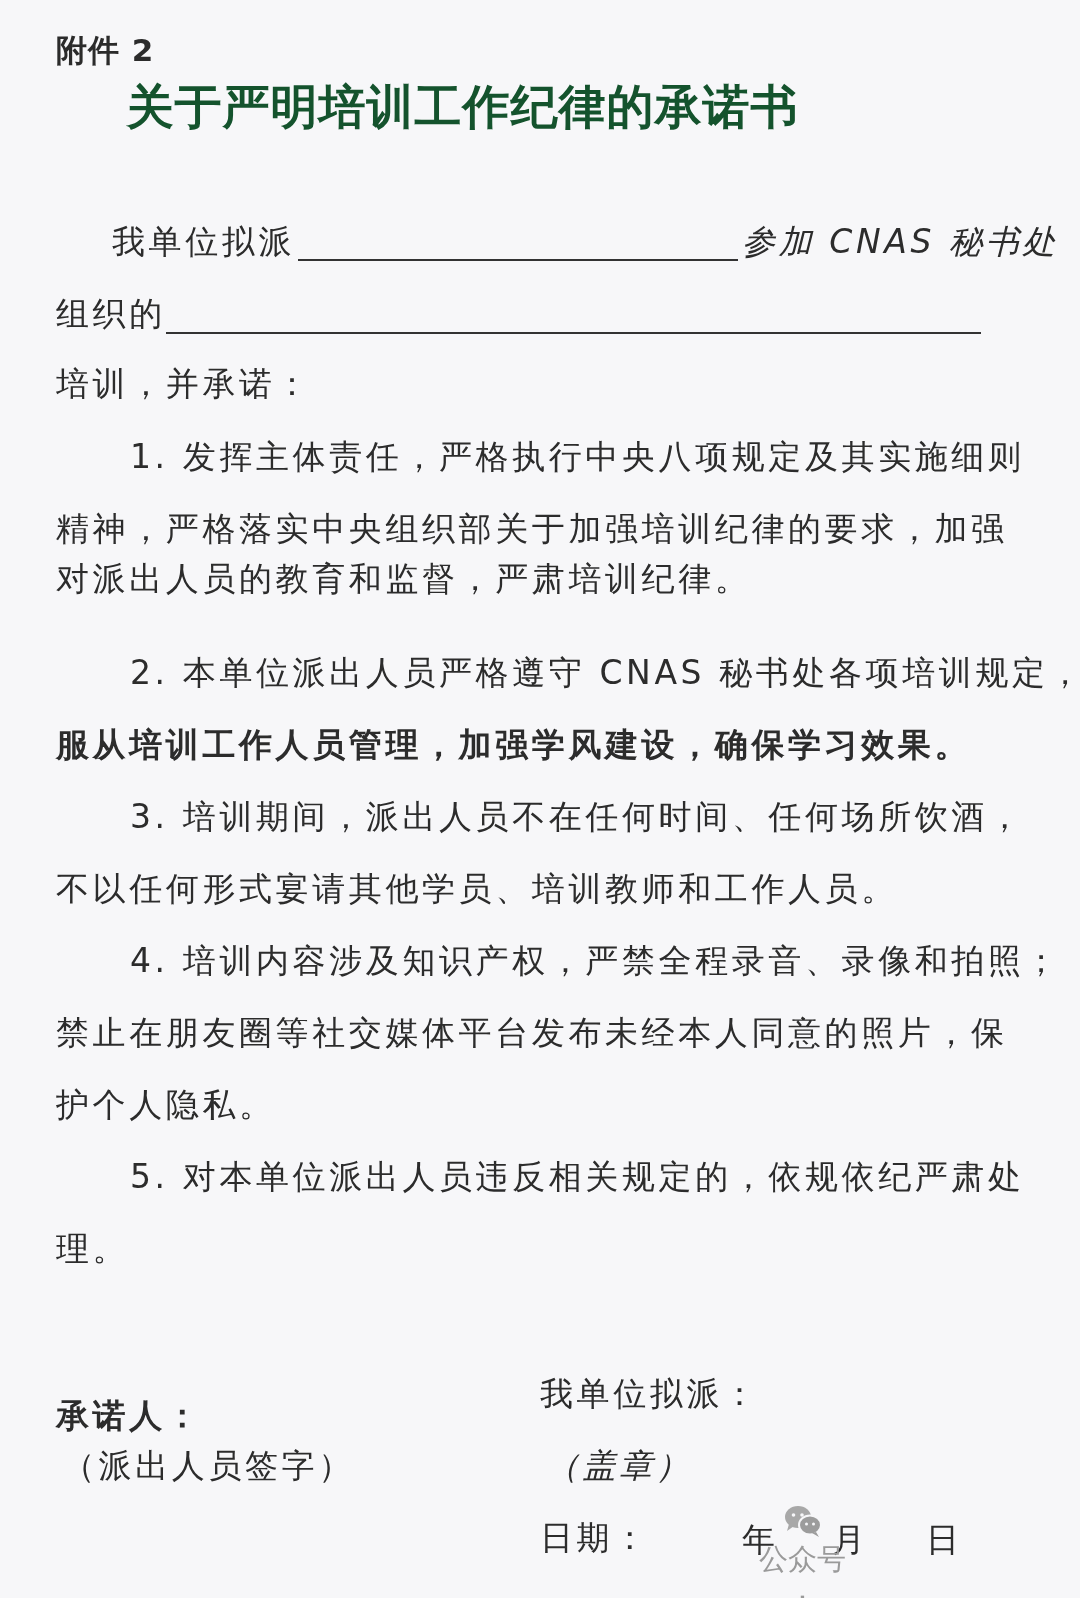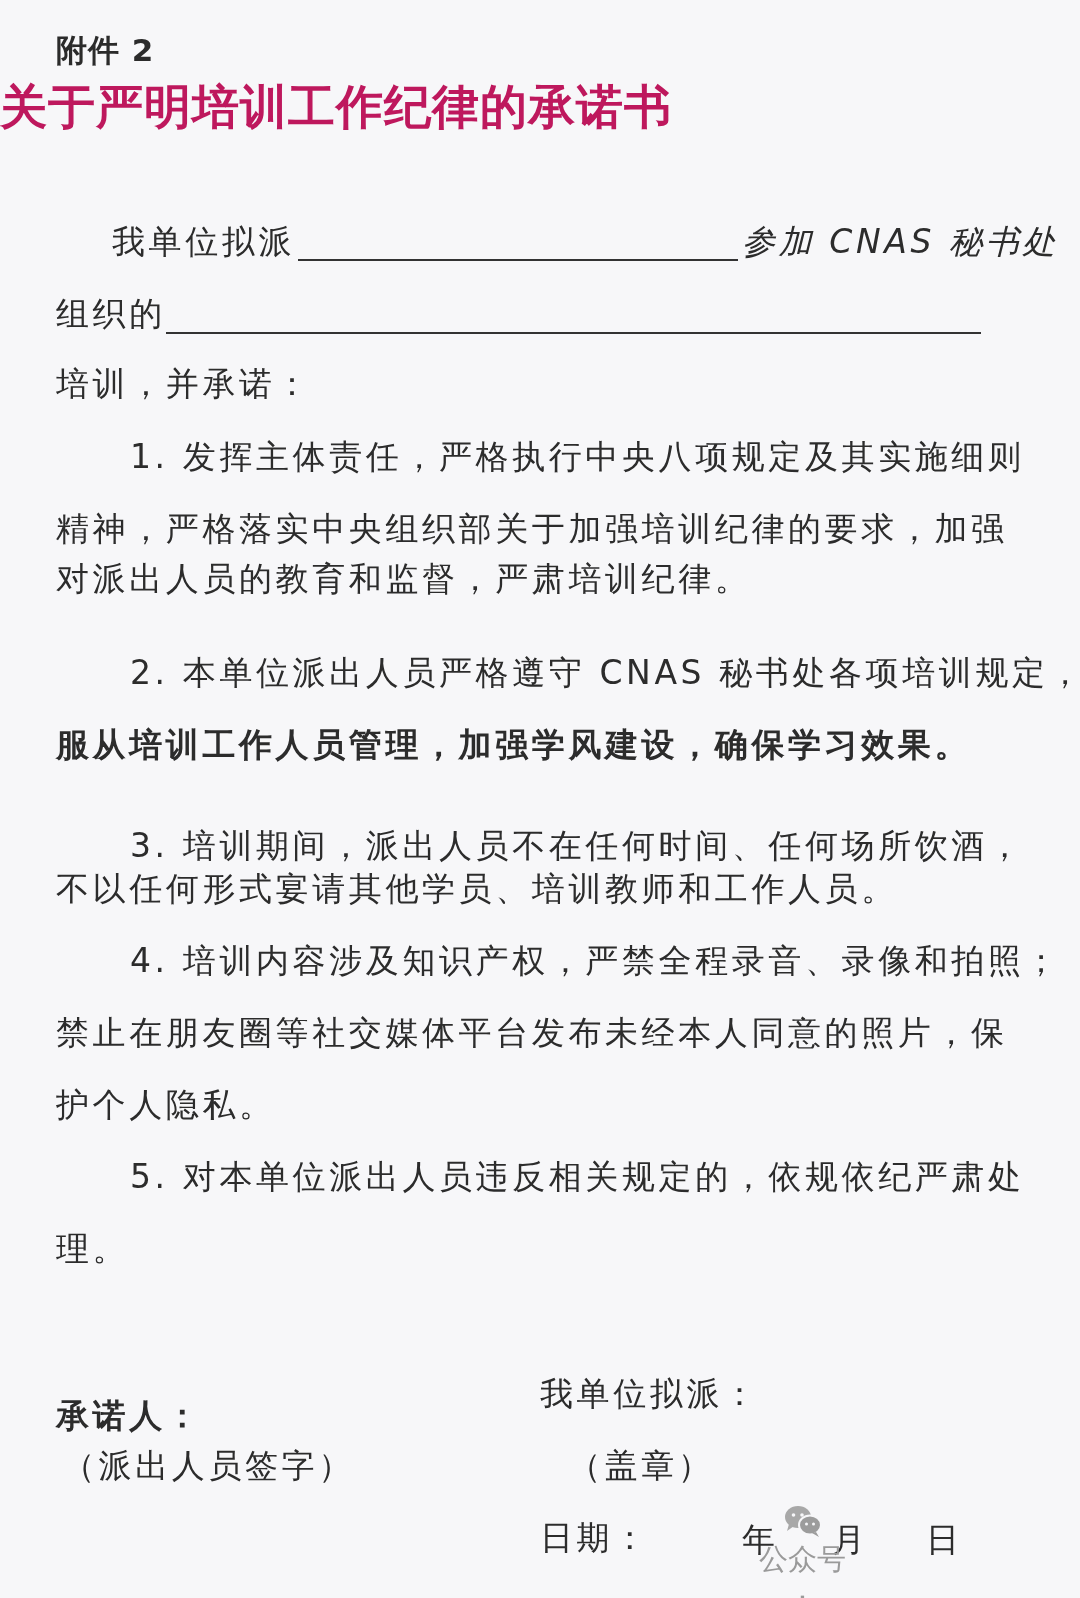--- a/index.html
+++ b/index.html
@@ -17,26 +17,26 @@
     left: 56px; top: 6px;
     font-family: "DejaVu Sans", "Liberation Sans", sans-serif;
     font-weight: bold;
     font-size: 31px;
     color: #2b2b2b;
     letter-spacing: 1px;
     margin-top: 24px;
   }
   .title {
     left: 0; width: 925px; top: 76px;
-    text-align: left;
+    text-align: center;
     font-family: "DejaVu Serif", "Liberation Serif", serif;
     font-weight: bold;
     font-size: 47px;
     letter-spacing: 1px;
-    color: #be185d;
+    color: #14532d;
   }
   .line {
     font-family: "DejaVu Sans", "Liberation Sans", sans-serif;
     font-size: 33px;
     letter-spacing: 3.6px;
     color: #2c2c2c;
     line-height: 40px;
   }
   .blank {
     position: absolute;
@@ -68,35 +68,35 @@
 
 <div class="abs line" style="left:56px; top:364px;">培训，并承诺：</div>
 
 <div class="abs line" style="left:130px; top:437px;">1. 发挥主体责任，严格执行中央八项规定及其实施细则</div>
 <div class="abs line" style="left:56px; top:509px;">精神，严格落实中央组织部关于加强培训纪律的要求，加强</div>
 <div class="abs line" style="left:56px; top:559px;">对派出人员的教育和监督，严肃培训纪律。</div>
 
 <div class="abs line" style="left:130px; top:653px;">2. 本单位派出人员严格遵守 CNAS 秘书处各项培训规定，</div>
 <div class="abs line" style="left:56px; top:725px;font-weight:bold;">服从培训工作人员管理，加强学风建设，确保学习效果。</div>
 
-<div class="abs line" style="left:130px; top:826px;">3. 培训期间，派出人员不在任何时间、任何场所饮酒，</div>
+<div class="abs line" style="left:130px; top:797px;">3. 培训期间，派出人员不在任何时间、任何场所饮酒，</div>
 <div class="abs line" style="left:56px; top:869px;">不以任何形式宴请其他学员、培训教师和工作人员。</div>
 
 <div class="abs line" style="left:130px; top:941px;">4. 培训内容涉及知识产权，严禁全程录音、录像和拍照；</div>
 <div class="abs line" style="left:56px; top:1013px;">禁止在朋友圈等社交媒体平台发布未经本人同意的照片，保</div>
 <div class="abs line" style="left:56px; top:1085px;">护个人隐私。</div>
 
 <div class="abs line" style="left:130px; top:1157px;">5. 对本单位派出人员违反相关规定的，依规依纪严肃处</div>
 <div class="abs line" style="left:56px; top:1229px;">理。</div>
 
 <div class="abs line" style="left:56px; top:1396px;font-weight:bold;">承诺人：</div>
 <div class="abs line" style="left:62px; top:1446px;">（派出人员签字）</div>
 
 <div class="abs line" style="left:540px; top:1374px;">我单位拟派：</div>
-<div class="abs line" style="left:568px; top:1446px;">（盖章）</div>
+<div class="abs line" style="left:546px; top:1446px;font-style:italic;">（盖章）</div>
 
 <div class="abs line" style="left:540px; top:1518px;">日期：</div>
 <div class="abs line" style="left:742px; top:1520px;">年</div>
 <div class="abs line" style="left:832px; top:1520px;">月</div>
 <div class="abs line" style="left:926px; top:1520px;">日</div>
 
 <div class="abs watermark">
   <span class="wm-icon">
     <svg width="40" height="34" viewBox="0 0 40 34">
       <ellipse cx="15" cy="13" rx="13" ry="11" fill="#a8a8a8"></ellipse>

